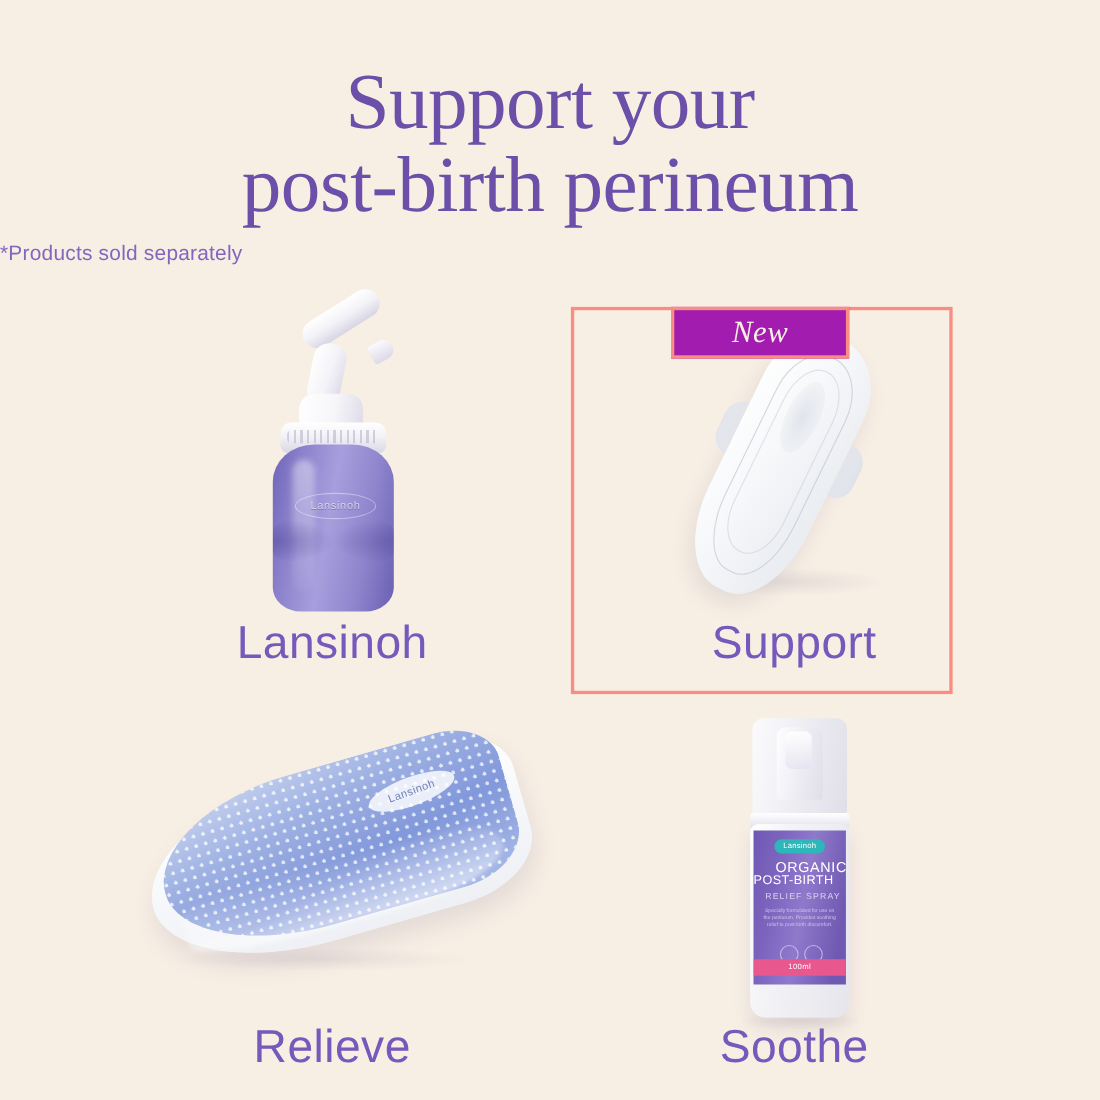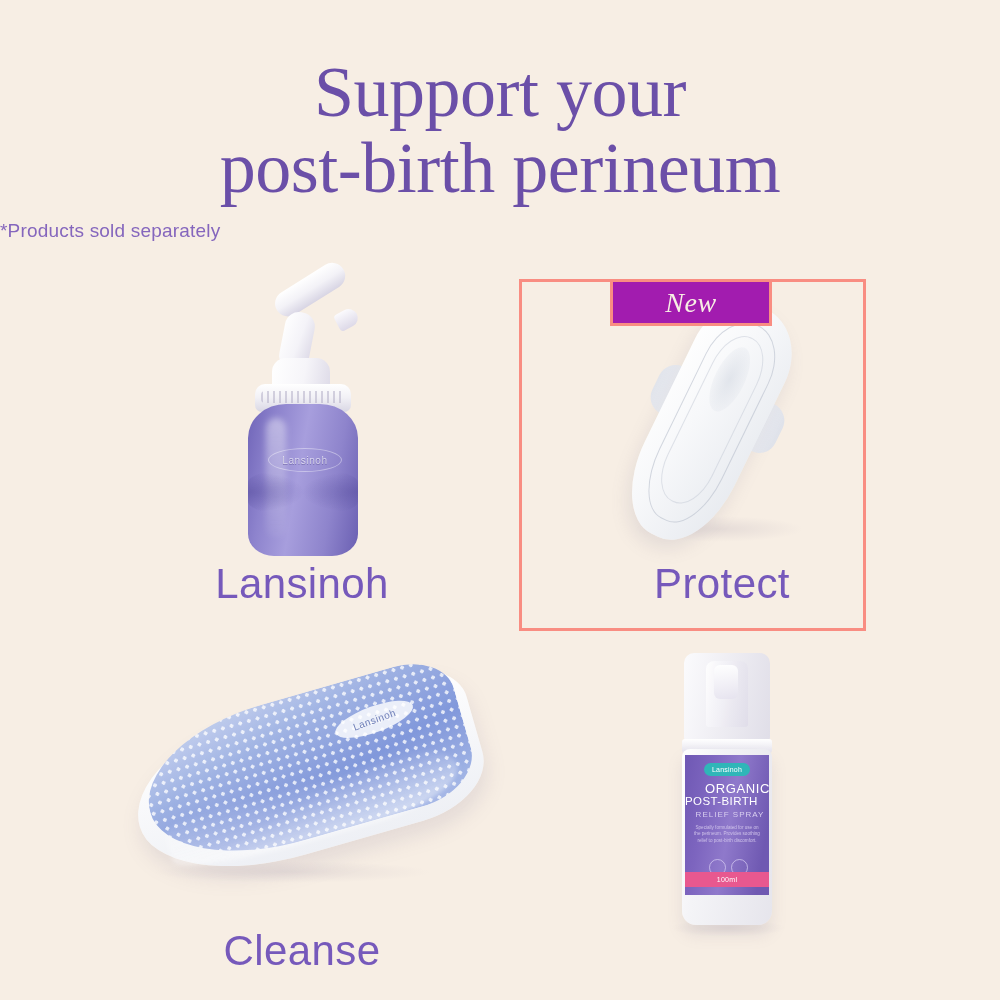--- a/index.html
+++ b/index.html
@@ -430,36 +430,36 @@
         <div class="pad-rot">
           <div class="pad-wing-l"></div>
           <div class="pad-wing-r"></div>
           <div class="pad-base"></div>
           <div class="pad-core"></div>
           <div class="pad-core2"></div>
           <div class="pad-emb"></div>
         </div>
       </div>
     </div>
-    <div class="caption">Protect</div>
+    <div class="caption">Support</div>
   </div>
 
   <div class="cell c2">
     <div class="stage">
       <div class="cool">
         <div class="cool-shadow"></div>
         <div class="cool-shell">
           <div class="cool-white"></div>
           <div class="cool-gel"></div>
           <div class="cool-curve"></div>
           <div class="cool-oval">Lansinoh</div>
         </div>
       </div>
     </div>
-    <div class="caption">Cleanse</div>
+    <div class="caption">Relieve</div>
   </div>
 
   <div class="cell c3">
     <div class="stage">
       <div class="spray">
         <div class="spray-shadow"></div>
         <div class="spray-cap"></div>
         <div class="spray-nozzle"></div>
         <div class="spray-nozzle2"></div>
         <div class="spray-collar"></div>
@@ -469,18 +469,19 @@
           <div class="spray-t1">ORGANIC</div>
           <div class="spray-t2">POST-BIRTH</div>
           <div class="spray-t3">RELIEF SPRAY</div>
           <div class="spray-fine">Specially formulated for use on the perineum. Provides soothing relief to post-birth discomfort.</div>
           <div class="spray-seal s1"></div>
           <div class="spray-seal s2"></div>
           <div class="spray-band">100ml</div>
         </div>
       </div>
     </div>
+    <div class="caption">Soothe</div>
   </div>
 
 </div>
 
 <div class="highlight-box"></div>
 <div class="new-badge">New</div>
 
 </body></html>

